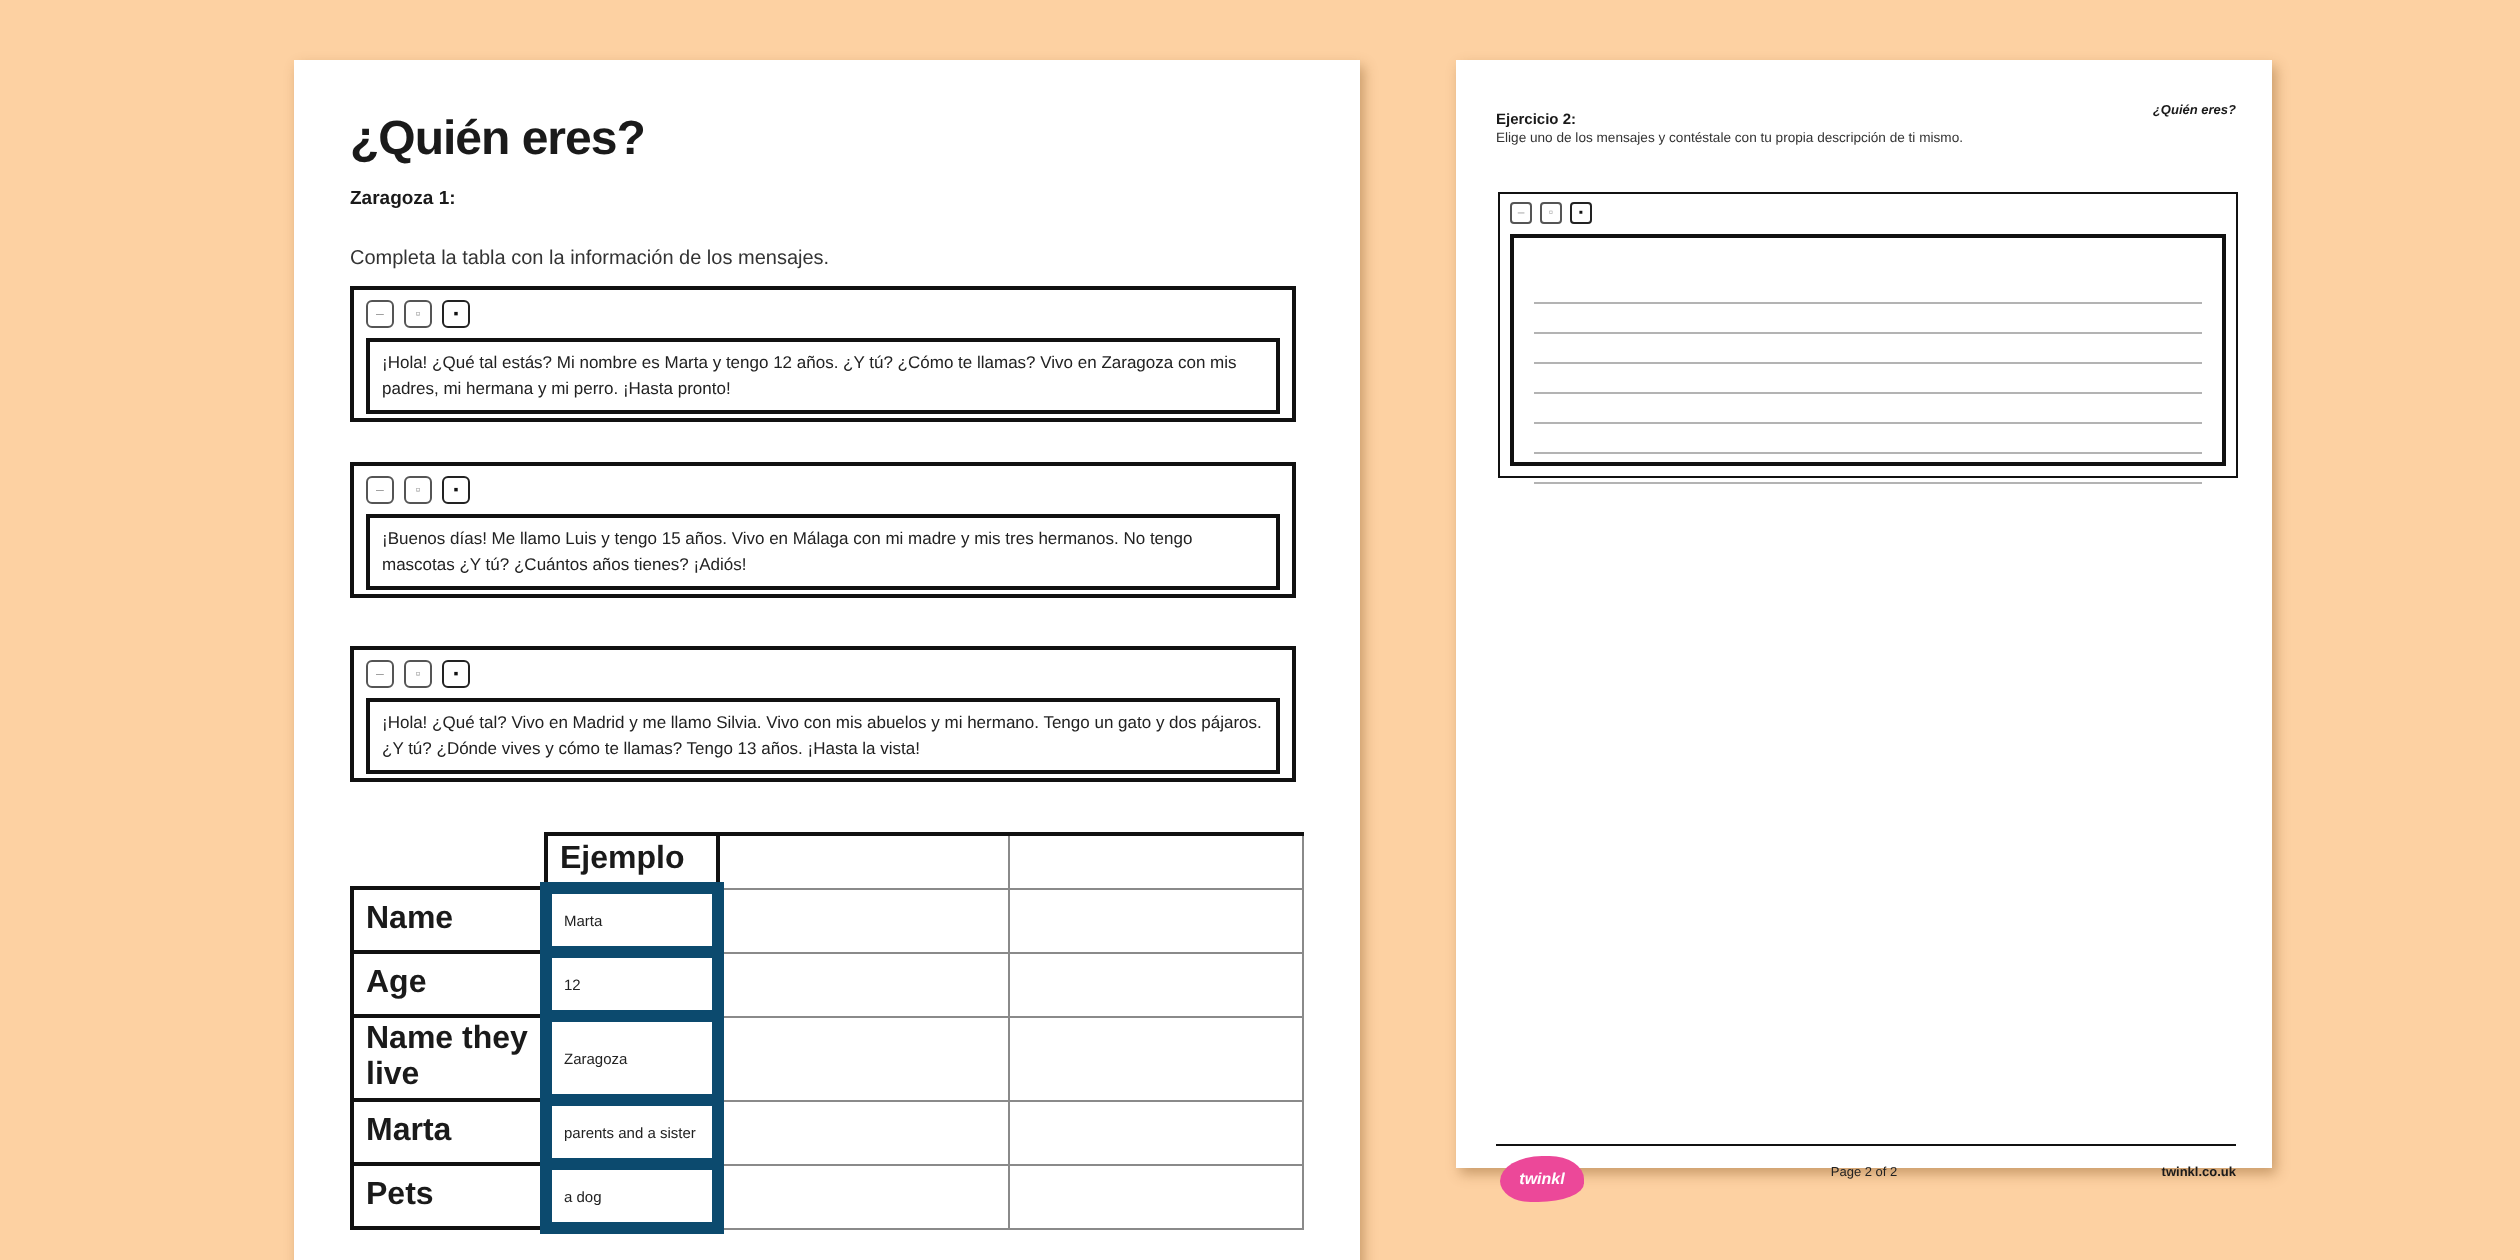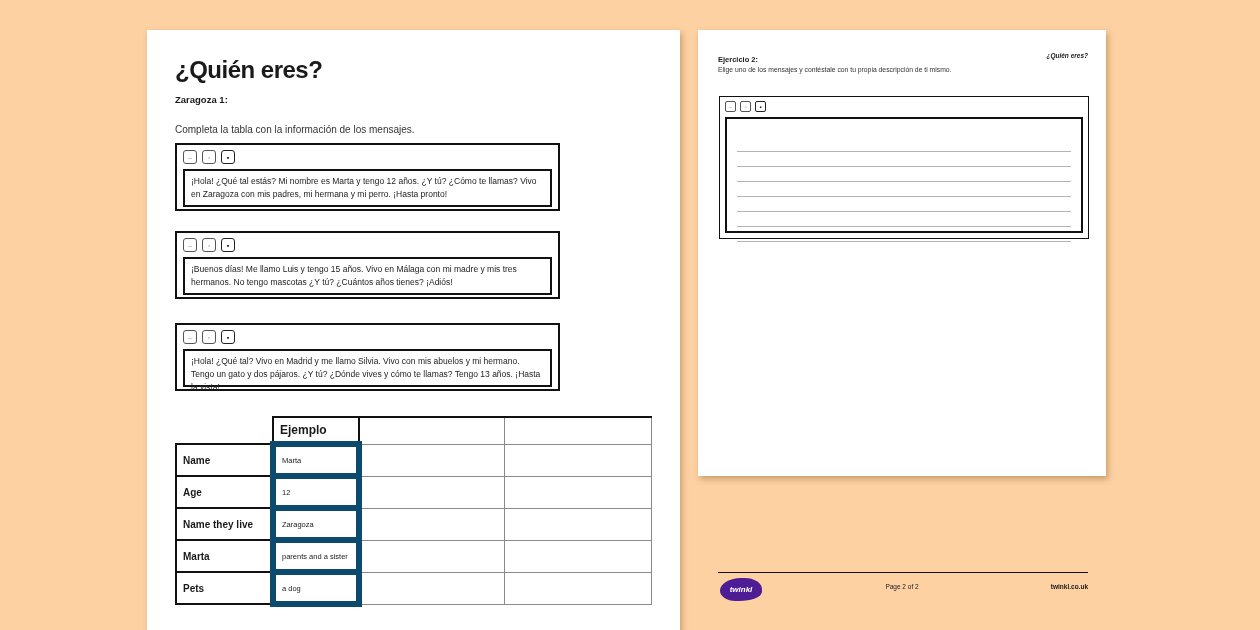--- a/index.html
+++ b/index.html
@@ -9,37 +9,37 @@
     font-family: "Liberation Sans", sans-serif;
     color: #1a1a1a;
     position: relative;
   }
   .page {
     position: absolute;
     background: #ffffff;
     box-shadow: 2px 3px 6px rgba(140, 90, 40, 0.45);
   }
   #page1 { left: 147px; top: 30px; width: 533px; height: 650px; }
-  #page2 { left: 698px; top: 30px; width: 408px; height: 446px; }
+  #page2 { left: 728px; top: 30px; width: 408px; height: 554px; }
 
   
   .p1-title {
     position: absolute; left: 28px; top: 26px;
     font-size: 24px; font-weight: bold; letter-spacing: -0.5px;
   }
   .p1-ex-heading {
     position: absolute; left: 28px; top: 64px;
     font-size: 9.5px; font-weight: bold;
   }
   .p1-ex-instruction {
     position: absolute; left: 28px; top: 94px;
     font-size: 10px; color: #333;
   }
   .msg-box {
-    position: absolute; left: 28px; width: 385px; height: 68px;
+    position: absolute; left: 28px; width: 473px; height: 68px;
     border: 2px solid #111; background: #fff; padding: 5px 6px 0 6px;
   }
   #msg1 { top: 113px; }
   #msg2 { top: 201px; }
   #msg3 { top: 293px; }
   .win-controls { display: flex; gap: 5px; height: 15px; }
   .wc {
     width: 14px; height: 14px; border: 1.5px solid #555; border-radius: 3px;
     display: flex; align-items: center; justify-content: center;
     font-size: 7px; color: #999; line-height: 1; background: #fff;
@@ -49,24 +49,24 @@
     margin-top: 4px; border: 2px solid #111; padding: 4px 6px;
     font-size: 8.5px; line-height: 1.55; color: #222; height: 38px;
   }
   
   .ws-table {
     position: absolute; left: 28px; top: 386px;
     border-collapse: collapse; table-layout: fixed;
   }
   .ws-table td { padding: 2px 6px; vertical-align: middle; background: #fff; }
   td.c-blank { border: none; background: transparent; }
-  td.c-hdr-ej { border: 2px solid #111; font-weight: bold; font-size: 12px; }
+  td.c-hdr-ej { border: 2px solid #111; font-weight: bold; font-size: 16px; }
   td.c-hdr { border: 1px solid #8a8a8a; border-top: 2px solid #111; }
   td.c-hdr-last { border-right: 1px solid #8a8a8a; }
-  td.c-lbl { border: 2px solid #111; font-weight: bold; font-size: 10px; }
+  td.c-lbl { border: 2px solid #111; font-weight: bold; font-size: 16px; }
   td.c-ex { border: 6px solid #0c4a6e; font-size: 7.5px; color: #222; }
   td.c-fill { border: 1px solid #8a8a8a; }
   .col-lbl { width: 97px; } .col-ej { width: 86px; }
   .col-a { width: 145px; } .col-b { width: 147px; }
   .row-h { height: 27px; } .row-b { height: 32px; }
 
   
   .p2-corner {
     position: absolute; right: 18px; top: 22px;
     font-size: 6.5px; font-weight: bold; font-style: italic;
@@ -89,21 +89,21 @@
     margin-top: 4px; border: 2px solid #111; height: 116px;
     padding: 18px 10px 0 10px;
   }
   .write-line { height: 15px; border-bottom: 1px solid #b3b3b3; }
   .p2-footer-line {
     position: absolute; left: 20px; right: 18px; top: 542px;
     border-top: 1.5px solid #111;
   }
   .twinkl-logo {
     position: absolute; left: 22px; top: 548px; width: 42px; height: 23px;
-    background: #4c1d95;
+    background: #ec4899;
     border-radius: 55% 45% 60% 40% / 60% 55% 45% 50%;
     display: flex; align-items: center; justify-content: center;
     color: #fff; font-size: 8px; font-weight: bold; font-style: italic;
   }
   .p2-pageinfo {
     position: absolute; left: 0; right: 0; top: 553px; text-align: center;
     font-size: 6.5px; color: #222;
   }
   .p2-site {
     position: absolute; right: 18px; top: 553px;

